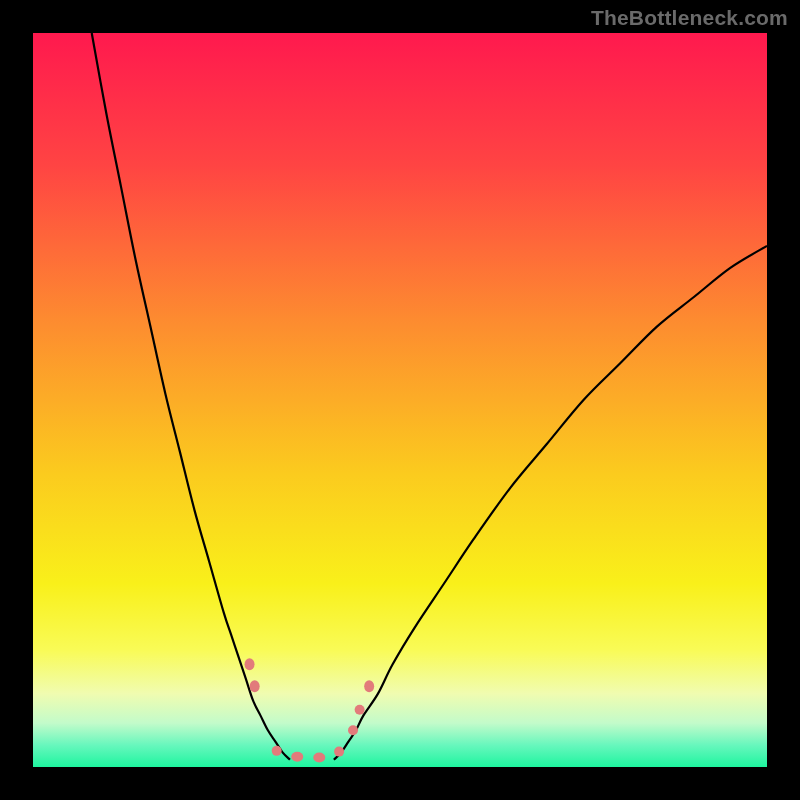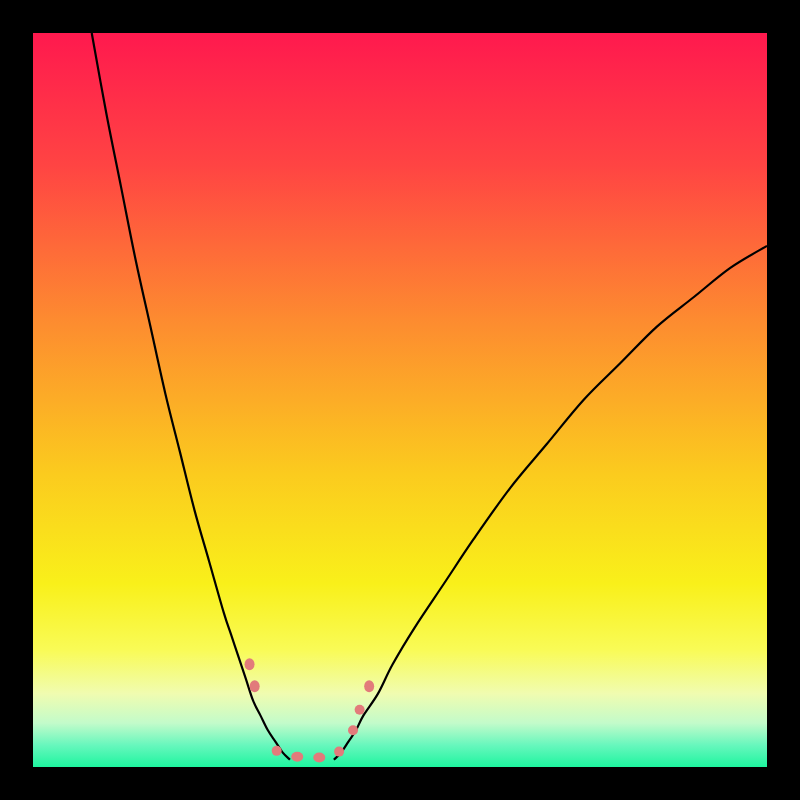--- a/index.html
+++ b/index.html
@@ -68,13 +68,14 @@
         <ellipse cx="243.69" cy="717.85" rx="5" ry="5" class="marker-pill" fill="#e27b7b"></ellipse>
         <ellipse cx="264.24" cy="723.72" rx="6" ry="5" class="marker-pill" fill="#e27b7b"></ellipse>
         <ellipse cx="286.26" cy="724.46" rx="6" ry="5" class="marker-pill" fill="#e27b7b"></ellipse>
         <ellipse cx="306.08" cy="718.59" rx="5" ry="5" class="marker-pill" fill="#e27b7b"></ellipse>
         <ellipse cx="320.02" cy="697.30" rx="5" ry="5" class="marker-pill" fill="#e27b7b"></ellipse>
         <ellipse cx="326.63" cy="676.75" rx="5" ry="5" class="marker-pill" fill="#e27b7b"></ellipse>
         <ellipse cx="336.17" cy="653.26" rx="5" ry="6" class="marker-pill" fill="#e27b7b"></ellipse>
       </g>
   </svg>
 
+  <div class="watermark">TheBottleneck.com</div>
 </div>
 
 </body></html>

